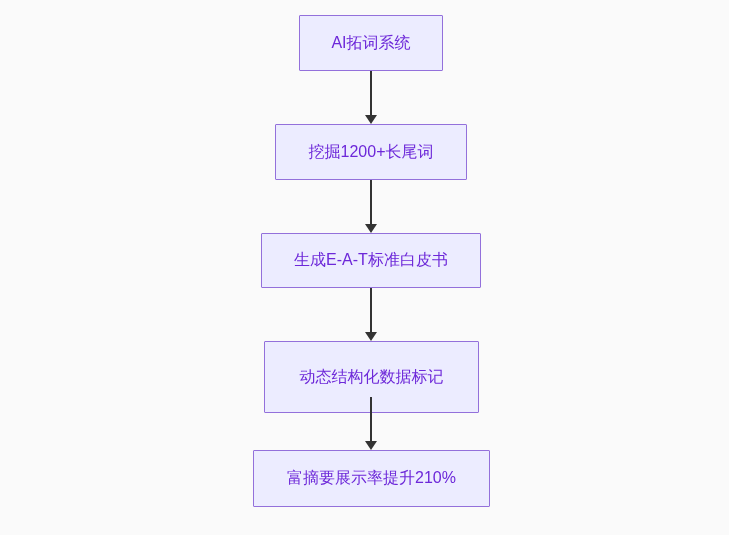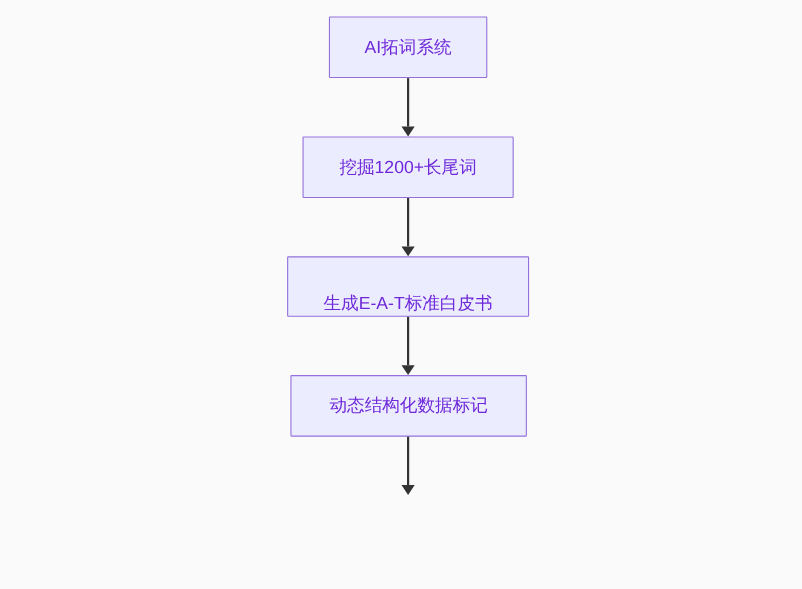--- a/index.html
+++ b/index.html
@@ -44,22 +44,22 @@
   .arrow-head {
     width: 0;
     height: 0;
     border-left: 6px solid transparent;
     border-right: 6px solid transparent;
     border-top: 9px solid #333333;
   }
   
   .node-1 { left: 299px; top: 15px;  width: 144px; height: 56px; }
   .node-2 { left: 275px; top: 124px; width: 192px; height: 56px; }
-  .node-3 { left: 261px; top: 233px; width: 220px; height: 55px; align-items: flex-end; }
-  .node-4 { left: 264px; top: 341px; width: 215px; height: 56px; }
+  .node-3 { left: 261px; top: 233px; width: 220px; height: 55px; }
+  .node-4 { left: 264px; top: 341px; width: 215px; height: 72px; }
   .node-5 { left: 253px; top: 450px; width: 237px; height: 57px; }
   
   .arrow-1 { left: 365px; top: 71px;  height: 53px; }
   .arrow-2 { left: 365px; top: 180px; height: 53px; }
   .arrow-3 { left: 365px; top: 288px; height: 53px; }
   .arrow-4 { left: 365px; top: 397px; height: 53px; }
 </style>
 </head>
 <body>
 
@@ -94,14 +94,17 @@
 
   <div class="node node-4">
     <span>动态结构化数据标记</span>
   </div>
 
   <div class="arrow arrow-4">
     <div class="arrow-line"></div>
     <div class="arrow-head"></div>
   </div>
 
+  <div class="node node-5">
+    <span>富摘要展示率提升210%</span>
+  </div>
 
 </div>
 
 </body></html>

